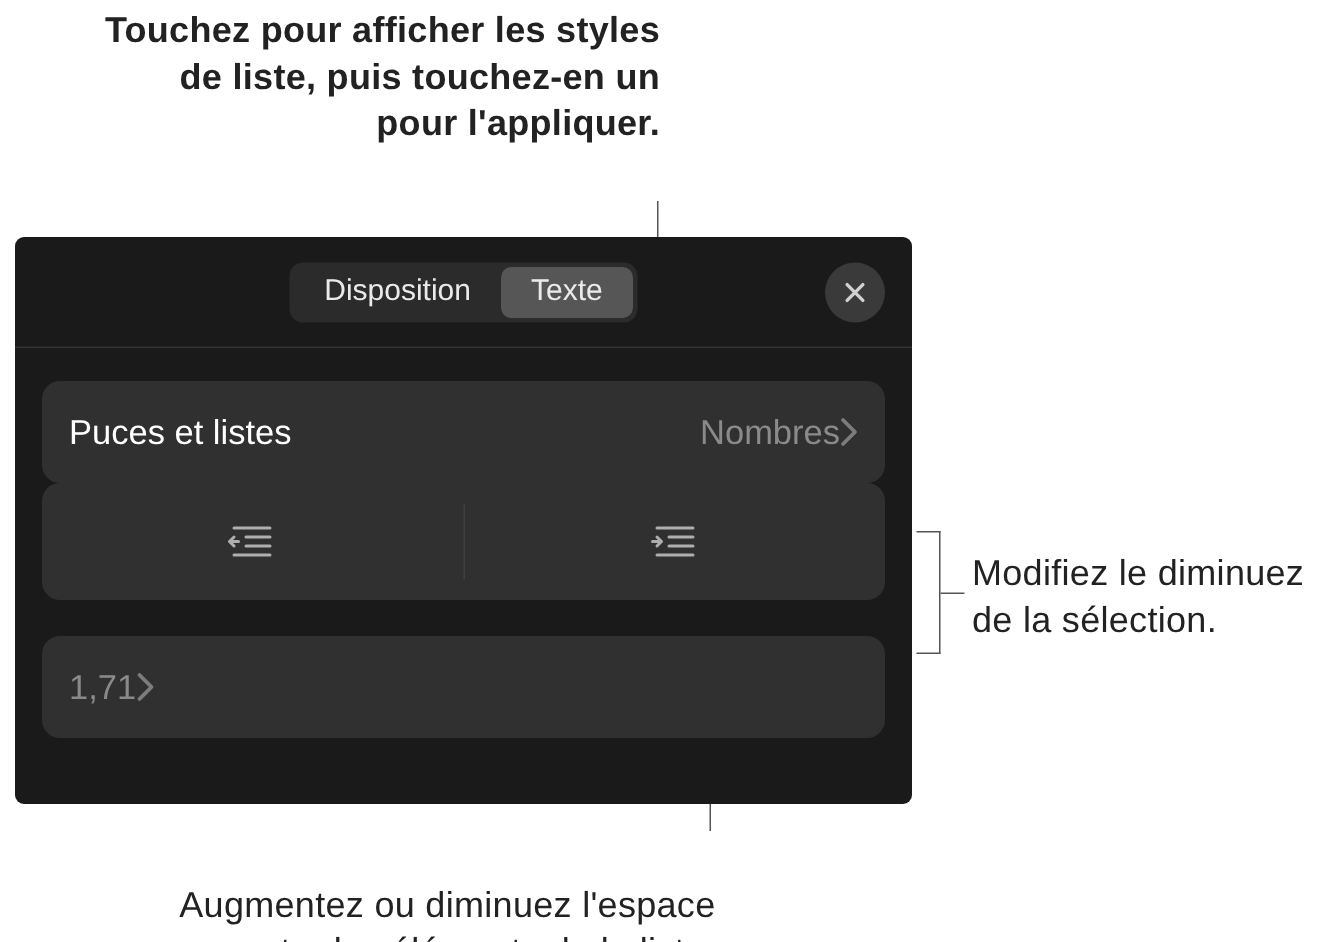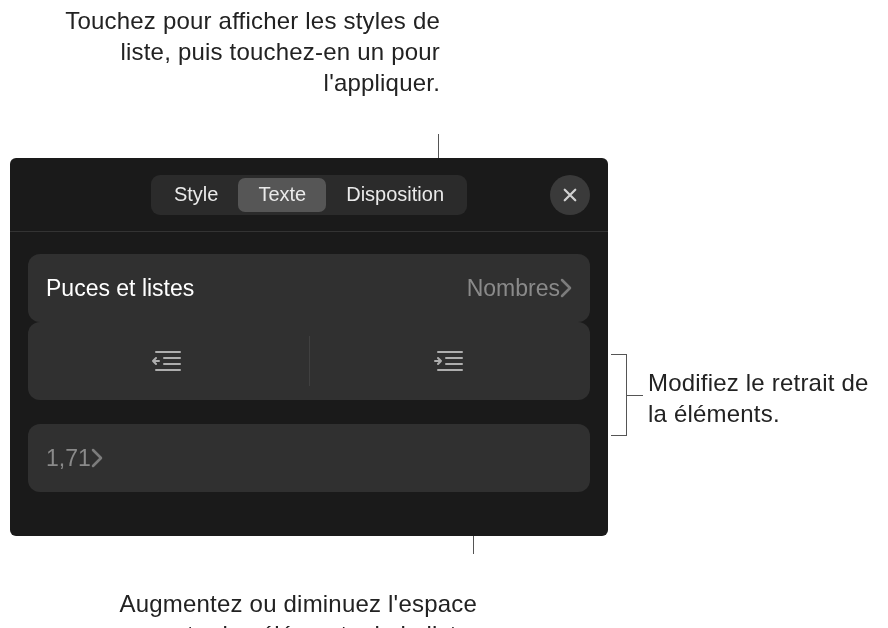--- a/index.html
+++ b/index.html
@@ -140,37 +140,36 @@
   
   .bracket {
     position: absolute;
     border: 1px solid #555;
     border-left: none;
   }
 </style>
 </head>
 <body>
 
-<div class="callout tr" style="left:60px; top:5px; width:380px;">Touchez pour afficher les styles de liste, puis touchez-en un pour l'appliquer.</div>
+<div class="callout tr" style="left:60px; top:5px; width:380px;font-weight:bold;">Touchez pour afficher les styles de liste, puis touchez-en un pour l'appliquer.</div>
 <div class="leader" style="left:438px; top:134px; width:1px; height:142px;"></div>
 
 <div class="bracket" style="left:611px; top:354px; width:16px; height:82px;"></div>
 <div class="leader" style="left:627px; top:395px; width:16px; height:1px;"></div>
-<div class="callout tl" style="left:648px; top:367px; width:230px;">Modifiez le retrait de la éléments.</div>
+<div class="callout tl" style="left:648px; top:367px; width:230px;">Modifiez le diminuez de la sélection.</div>
 
 <div class="leader" style="left:473px; top:506px; width:1px; height:48px;"></div>
 <div class="callout tc" style="left:64px; top:588px; width:413px;">Augmentez ou diminuez l'espace entre les éléments de la liste.</div>
 
 <div class="panel">
 
   <div class="panel-header">
     <div class="seg">
-      <div class="seg-btn">Style</div>
+      <div class="seg-btn">Disposition</div>
       <div class="seg-btn selected">Texte</div>
-      <div class="seg-btn">Disposition</div>
     </div>
     <div class="close-btn">
       <svg viewBox="0 0 24 24">
         <path d="M5 5 L19 19 M19 5 L5 19" stroke="#d0d0d0" stroke-width="3" stroke-linecap="round" fill="none"></path>
       </svg>
     </div>
   </div>
 
   <div class="panel-body">
 

